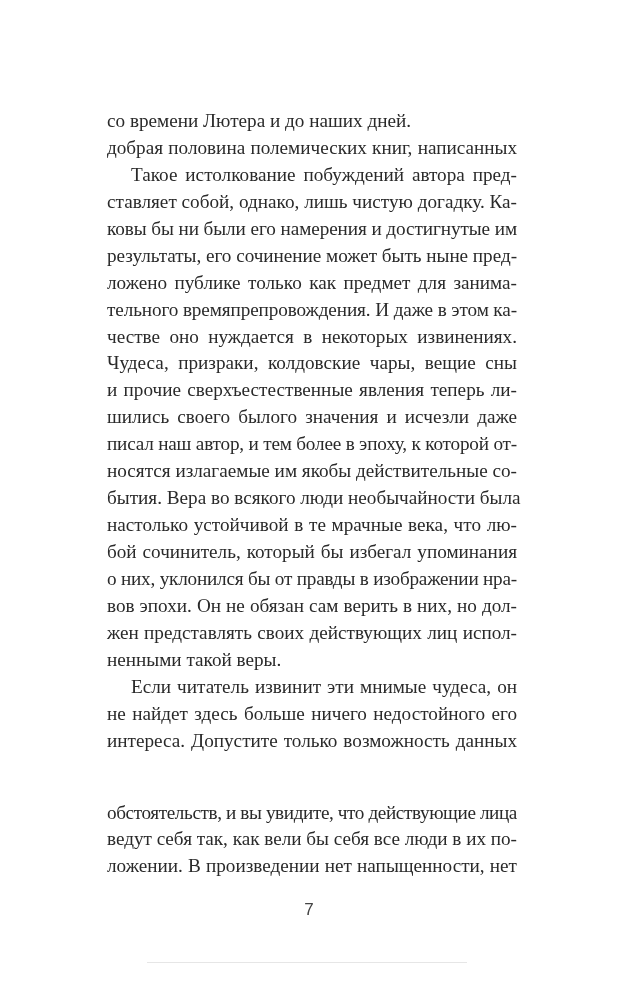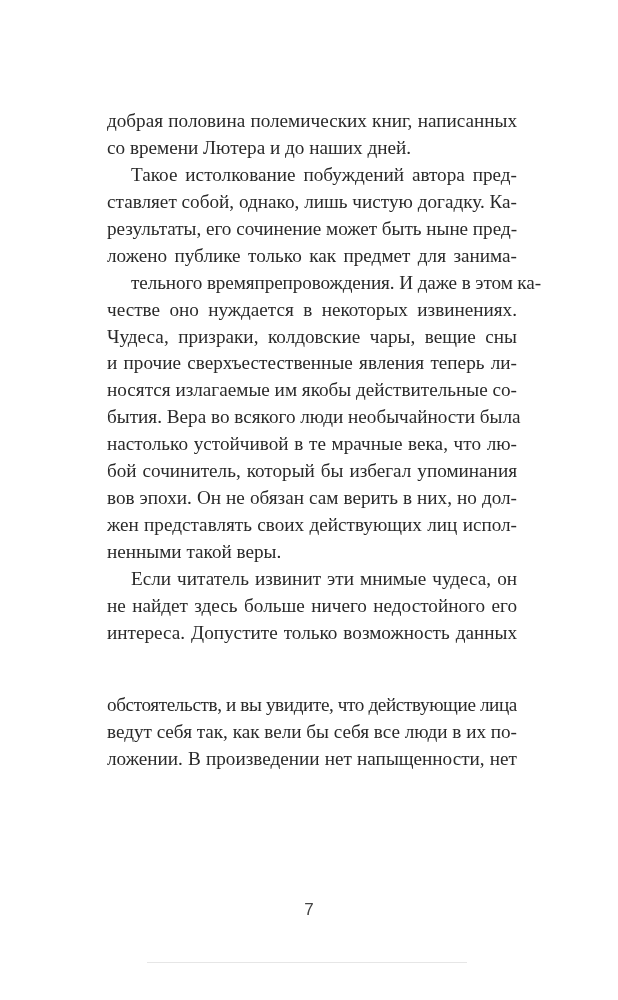--- a/index.html
+++ b/index.html
@@ -52,34 +52,38 @@
       width: 320px;
       top: 962px;
       height: 1px;
       background: #e6e6e6;
     }
   </style>
 </head>
 <body>
 
 <div class="page-text" id="page-text">
+    <span class="line last">со времени Лютера и до наших дней.</span>
     <span class="line">добрая половина полемических книг, написанных</span>
-    <span class="line last">со времени Лютера и до наших дней.</span>
     <span class="line indent">Такое истолкование побуждений автора пред-</span>
     <span class="line">ставляет собой, однако, лишь чистую догадку. Ка-</span>
+    <span class="line" style="letter-spacing: -0.078125px;">ковы бы ни были его намерения и достигнутые им</span>
     <span class="line" style="letter-spacing: -0.0299202px;">результаты, его сочинение может быть ныне пред-</span>
     <span class="line">ложено публике только как предмет для занима-</span>
-    <span class="line" style="letter-spacing: -0.105718px; margin-left: 24px;">тельного времяпрепровождения. И даже в этом ка-</span>
+    <span class="line" style="letter-spacing: -0.105718px;">тельного времяпрепровождения. И даже в этом ка-</span>
     <span class="line">честве оно нуждается в некоторых извинениях.</span>
     <span class="line">Чудеса, призраки, колдовские чары, вещие сны</span>
     <span class="line">и прочие сверхъестественные явления теперь ли-</span>
+    <span class="line">шились своего былого значения и исчезли даже</span>
+    <span class="line" style="letter-spacing: -0.189032px;">писал наш автор, и тем более в эпоху, к которой от-</span>
     <span class="line" style="letter-spacing: -0.000679348px;">носятся излагаемые им якобы действительные со-</span>
     <span class="line">бытия. Вера во всякого люди необычайности была</span>
     <span class="line">настолько устойчивой в те мрачные века, что лю-</span>
     <span class="line">бой сочинитель, который бы избегал упоминания</span>
+    <span class="line" style="letter-spacing: -0.204102px;">о них, уклонился бы от правды в изображении нра-</span>
     <span class="line">вов эпохи. Он не обязан сам верить в них, но дол-</span>
     <span class="line">жен представлять своих действующих лиц испол-</span>
     <span class="line last">ненными такой веры.</span>
     <span class="line indent">Если читатель извинит эти мнимые чудеса, он</span>
     <span class="line">не найдет здесь больше ничего недостойного его</span>
     <span class="line">интереса. Допустите только возможность данных</span>
     <span class="line" style="letter-spacing: -0.388712px; margin-top: 45px;">обстоятельств, и вы увидите, что действующие лица</span>
     <span class="line" style="letter-spacing: -0.0184375px;">ведут себя так, как вели бы себя все люди в их по-</span>
     <span class="line">ложении. В произведении нет напыщенности, нет</span>
   </div>

